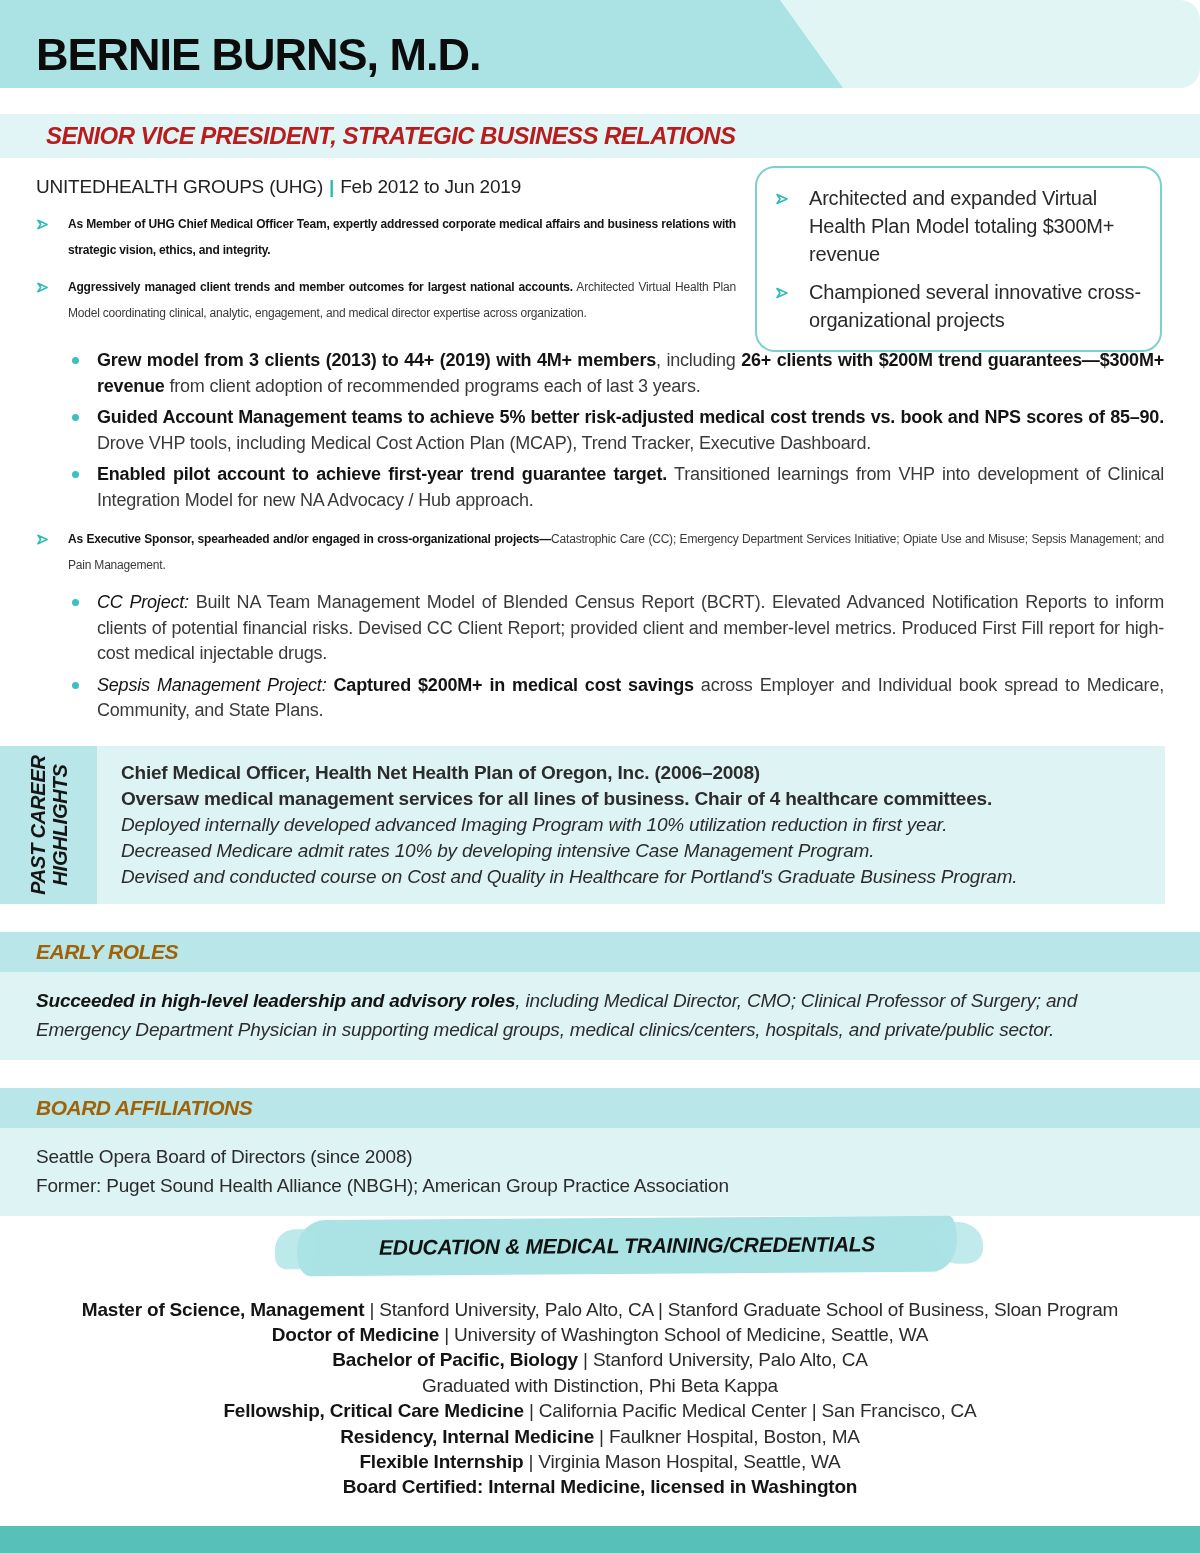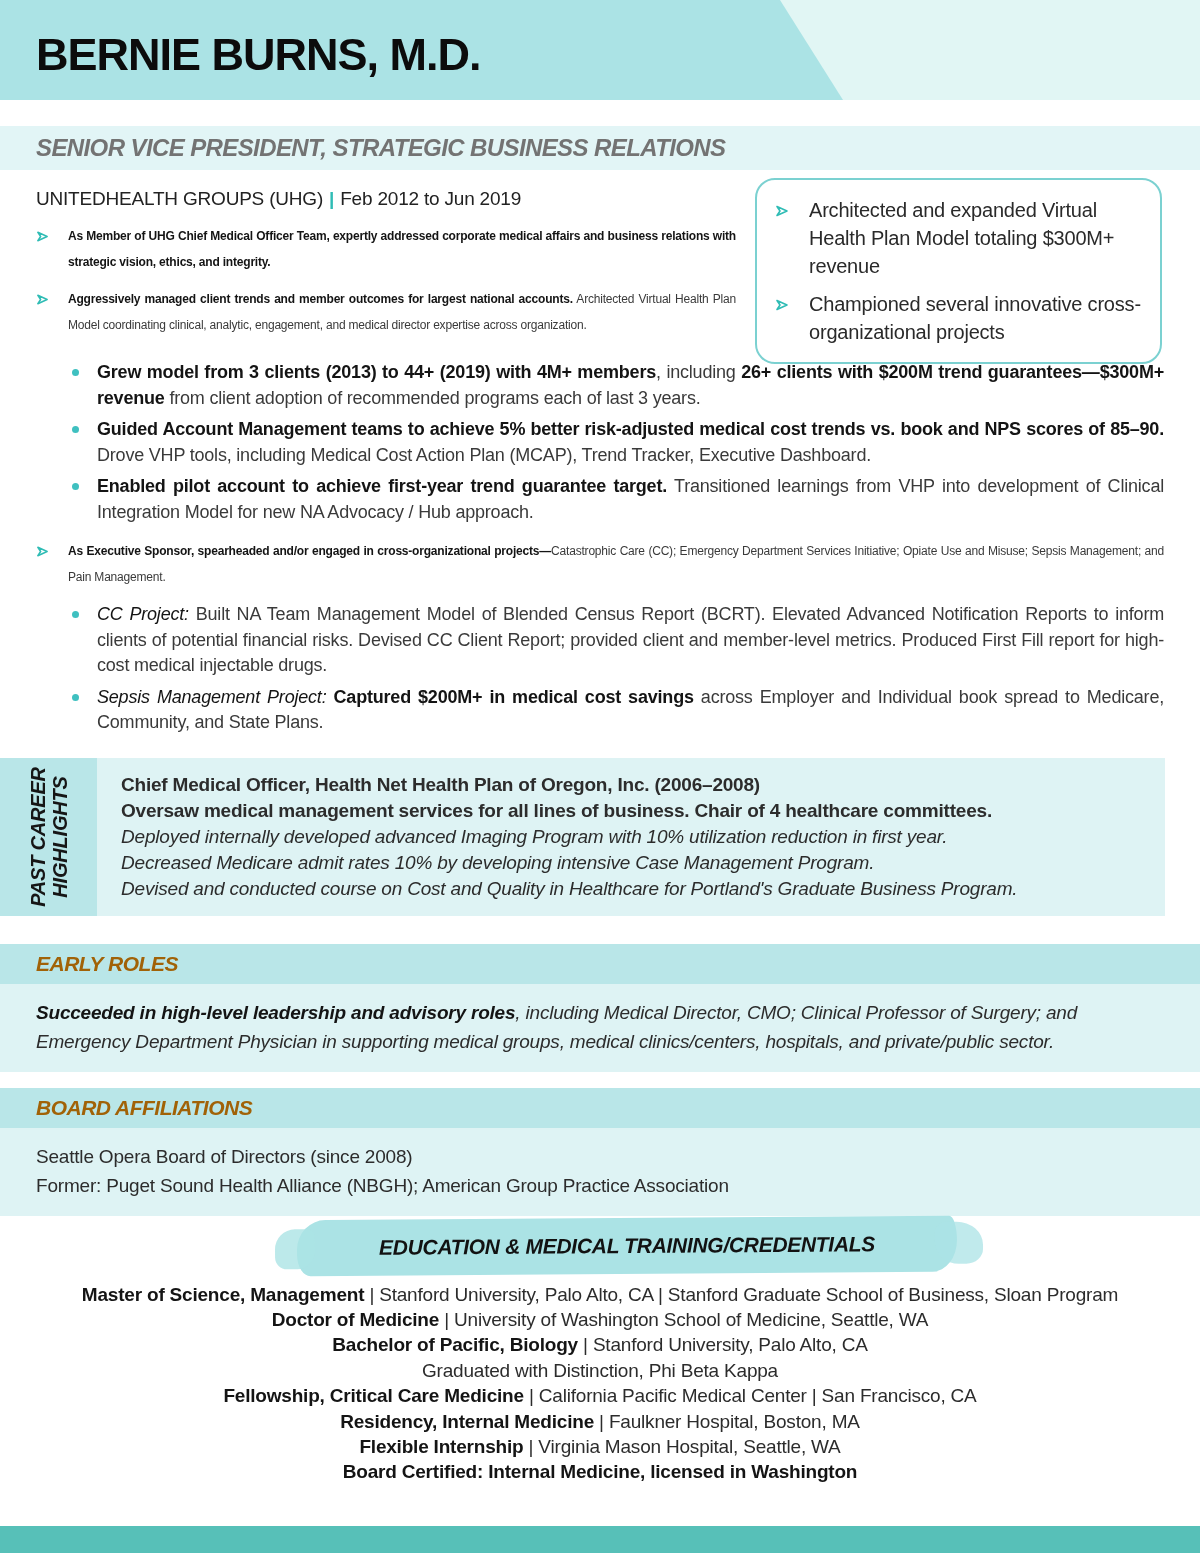--- a/index.html
+++ b/index.html
@@ -8,29 +8,29 @@
     --accent-teal:#2fbcb5; --callout-border:#7bd1d1; --ink:#1f1f1f;
   }
   *{margin:0;padding:0;box-sizing:border-box;}
   body{background:#888;}
   .page{
     width:1200px;height:1553px;background:#fff;position:relative;overflow:hidden;
     font-family:"Liberation Sans","DejaVu Sans",sans-serif;color:var(--ink);
     letter-spacing:-0.2px;
   }
   
-  .header{height:100px;background:var(--header-light);position:relative;}
+  .header{height:88px;background:var(--header-light);position:relative;border-radius:20px;}
   .header-shape{position:absolute;inset:0;background:var(--header-teal);
     clip-path:polygon(0 0,65% 0,70.25% 100%,0 100%);}
   .name{position:relative;z-index:1;padding-left:36px;line-height:110px;
     font-size:45px;font-weight:bold;letter-spacing:-1px;color:#0c0c0c;}
   .gap1{height:26px;}
   .title-band{height:44px;background:var(--band-light);}
-  .title-band .t{padding-left:36px;line-height:44px;font-size:24px;font-weight:bold;
-    font-style:italic;letter-spacing:-0.6px;color:#737373;}
+  .title-band .t{padding-left:46px;line-height:44px;font-size:24px;font-weight:bold;
+    font-style:italic;letter-spacing:-0.6px;color:#b91c1c;}
   
   .main{position:relative;padding:16px 36px 0 36px;}
   .uhg{font-size:19px;line-height:26px;margin-bottom:12px;color:#222;}
   .uhg .sep{color:var(--accent-teal);padding:0 6px;font-weight:bold;}
   .callout{position:absolute;top:8px;left:755px;right:38px;
     border:2px solid var(--callout-border);border-radius:20px;padding:16px 18px 14px 10px;
     background:#fff;}
   .callout .row{display:flex;margin-bottom:10px;}
   .callout .txt{font-size:20px;line-height:28px;letter-spacing:-0.2px;color:#2a2a2a;}
   .glyph{flex:0 0 32px;display:flex;justify-content:flex-start;padding-top:6px;}
@@ -58,32 +58,32 @@
   .pc-h{font-weight:bold;color:#141414;}
   .pc-sh{font-weight:bold;color:#141414;}
   .pc-i{font-style:italic;}
   
   .section-head{height:40px;background:var(--section-teal);margin-top:28px;}
   .section-head .t{padding-left:36px;line-height:40px;font-size:21px;font-weight:bold;
     font-style:italic;letter-spacing:-0.5px;color:#a16207;}
   .section-body{background:var(--content-teal);padding:14px 40px 16px 36px;
     font-size:19px;line-height:29px;color:#2c2c2c;}
   .section-body.italic{font-style:italic;}
-  .board-head{margin-top:16px;}
+  .board-head{margin-top:28px;}
   
   .edu-brush{width:660px;height:56px;margin:2px auto 0 auto;transform:translateX(27px) rotate(-0.4deg);
     background:var(--header-teal);position:relative;
     border-radius:30px 8px 26px 14px / 55% 45% 60% 40%;}
   .edu-brush::before{content:"";position:absolute;left:-22px;top:9px;width:40px;height:40px;
     background:var(--header-teal);border-radius:50% 20% 45% 30%;opacity:.8;}
   .edu-brush::after{content:"";position:absolute;right:-26px;top:6px;width:48px;height:42px;
     background:var(--header-teal);border-radius:25% 55% 35% 50%;opacity:.75;}
   .edu-brush .t{position:relative;z-index:1;text-align:center;line-height:56px;
     font-size:21px;font-weight:bold;font-style:italic;letter-spacing:-0.3px;color:#121212;}
-  .edu-lines{margin-top:8px;text-align:center;font-size:19px;line-height:25.4px;color:#2c2c2c;}
+  .edu-lines{margin-top:23px;text-align:center;font-size:19px;line-height:25.4px;color:#2c2c2c;}
   
   .footer{position:absolute;left:0;right:0;bottom:0;height:27px;background:var(--footer-teal);}
 </style>
 </head>
 <body>
 
 <div class="page">
 
   <div class="header">
     <div class="header-shape"></div>

